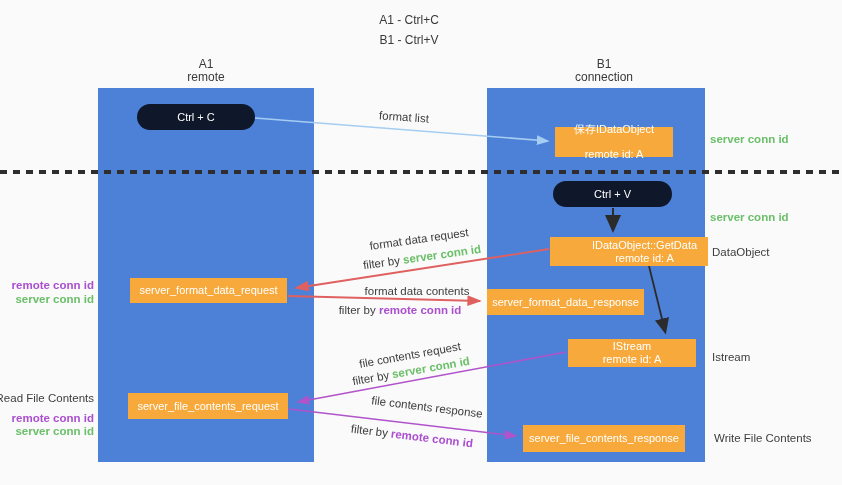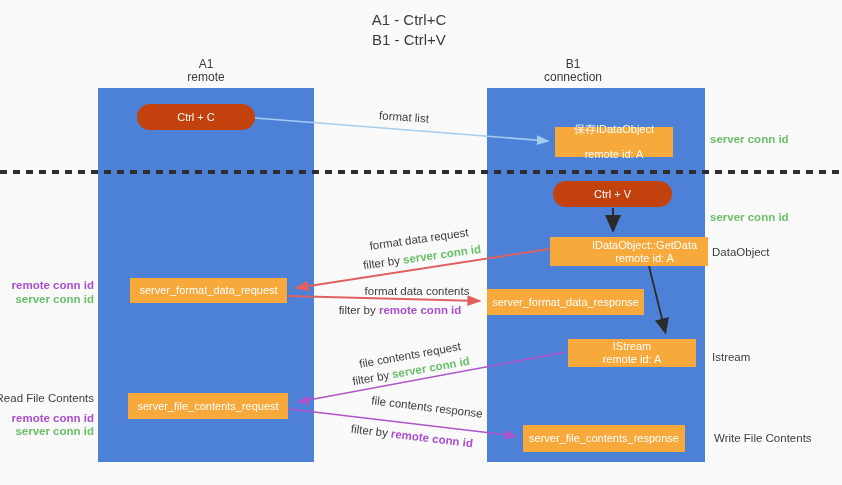--- a/index.html
+++ b/index.html
@@ -8,25 +8,25 @@
     font-family:"Liberation Sans", sans-serif; overflow:hidden;
     color:#3d3d3d;
   }
   .col { position:absolute; background:#4d81d7; }
   .box {
     position:absolute; display:flex; flex-direction:column;
     align-items:center; justify-content:center;
     color:#ffffff; font-size:11px; line-height:13px; text-align:center;
     white-space:nowrap;
   }
-  .green  { background:#c2410c;border-radius:13px; }
+  .green  { background:#0f172a;border-radius:13px; }
   .orange { background:#f7a93c; }
   .title {
     position:absolute; left:299px; top:10px; width:220px;
-    text-align:center; font-size:15px; line-height:20px; color:#3a3a3a;
+    text-align:center; font-size:12px; line-height:20px; color:#3a3a3a;
   }
   .colhead {
     position:absolute; width:120px; text-align:center;
     font-size:12px; line-height:13px; color:#3a3a3a;
   }
   .lbl {
     position:absolute; font-size:11.5px; color:#3d3d3d; white-space:nowrap;
   }
   .ctr { transform-origin:center; }
   .greent  { color:#6abf69; font-weight:bold; }
@@ -45,21 +45,21 @@
 
   <div class="title">
     <div>A1 - Ctrl+C</div>
     <div>B1 - Ctrl+V</div>
   </div>
 
   <div class="colhead" style="left:146px; top:58px;">
     <div>A1</div>
     <div>remote</div>
   </div>
-  <div class="colhead" style="left:513px; top:58px;">
+  <div class="colhead" style="left:544px; top:58px;">
     <div>B1</div>
     <div>connection</div>
   </div>
 
   <div class="col" style="left:98px; top:88px; width:216px; height:374px;"></div>
   <div class="col" style="left:487px; top:88px; width:218px; height:374px;"></div>
 
   <div class="dots"></div>
 
   <svg class="arrows" width="842" height="485" viewBox="0 0 842 485">

